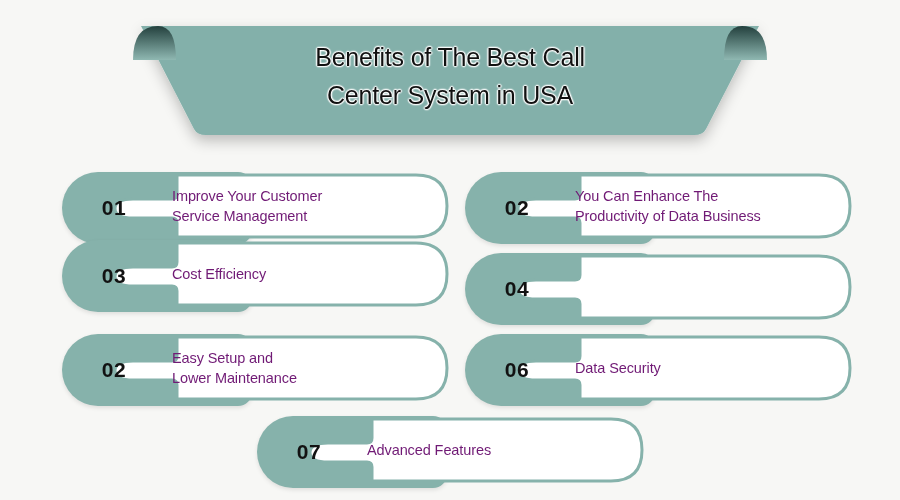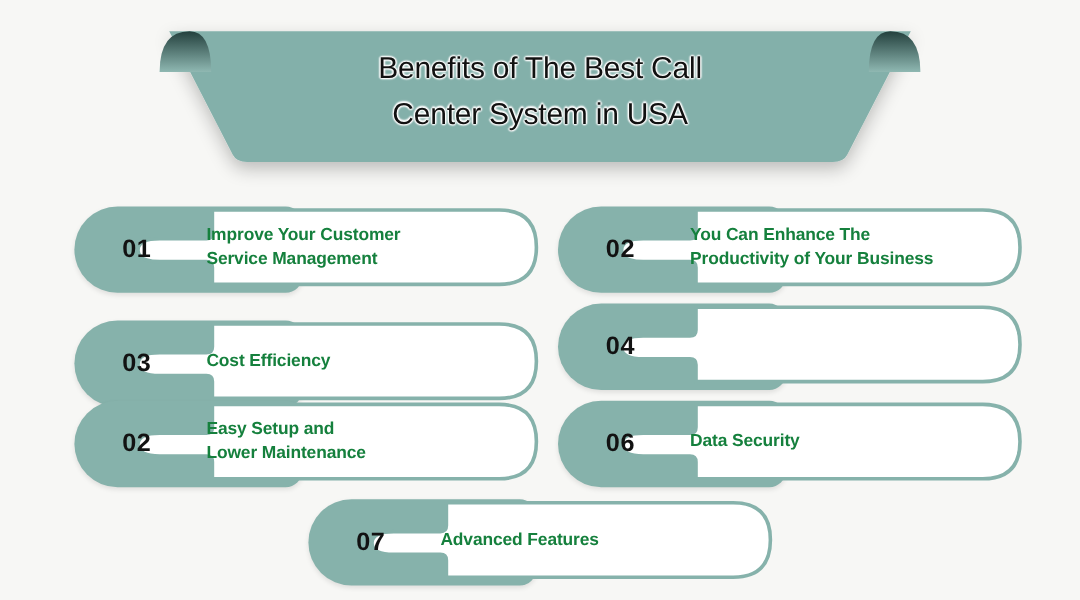--- a/index.html
+++ b/index.html
@@ -105,23 +105,23 @@
 
   .item-label {
     position: absolute;
     left: 110px;
     top: 3px;
     width: 260px;
     height: 62px;
     display: flex;
     flex-direction: column;
     justify-content: center;
-    color: #15803d;
+    color: #701a75;
     font-size: 14.5px;
-    font-weight: bold;
+    font-weight: normal;
     line-height: 1.38;
     letter-spacing: -0.1px;
     z-index: 5;
     white-space: pre-line;
   }
   .item.right .item-label { width: 268px; }
 </style>
 </head>
 <body>
 
@@ -170,24 +170,24 @@
 
   <div class="item right" style="left:465px; top:172px;">
     <div class="badge"></div>
     <div class="badge-num">02</div>
     <svg class="pill-svg" viewBox="0 0 332 62" xmlns="http://www.w3.org/2000/svg">
       <path d="M 62 0 L 301 0 Q 332 0 332 31 Q 332 62 301 62 L 62 62
                L 62 48 Q 62 43 57 43 L 18 43 Q 0 43 0 33.5 Q 0 24 18 24
                L 57 24 Q 62 24 62 19 Z" fill="#ffffff" stroke="#86b2ab" stroke-width="3"></path>
     </svg>
     <div class="item-label">You Can Enhance The
-Productivity of Your Business</div>
-  </div>
-
-  <div class="item left" style="left:62px; top:267px;">
+Productivity of Data Business</div>
+  </div>
+
+  <div class="item left" style="left:62px; top:240px;">
     <div class="badge"></div>
     <div class="badge-num">03</div>
     <svg class="pill-svg" viewBox="0 0 332 62" xmlns="http://www.w3.org/2000/svg">
       <path d="M 62 0 L 301 0 Q 332 0 332 31 Q 332 62 301 62 L 62 62
                L 62 48 Q 62 43 57 43 L 18 43 Q 0 43 0 33.5 Q 0 24 18 24
                L 57 24 Q 62 24 62 19 Z" fill="#ffffff" stroke="#86b2ab" stroke-width="3"></path>
     </svg>
     <div class="item-label">Cost Efficiency</div>
   </div>
 

